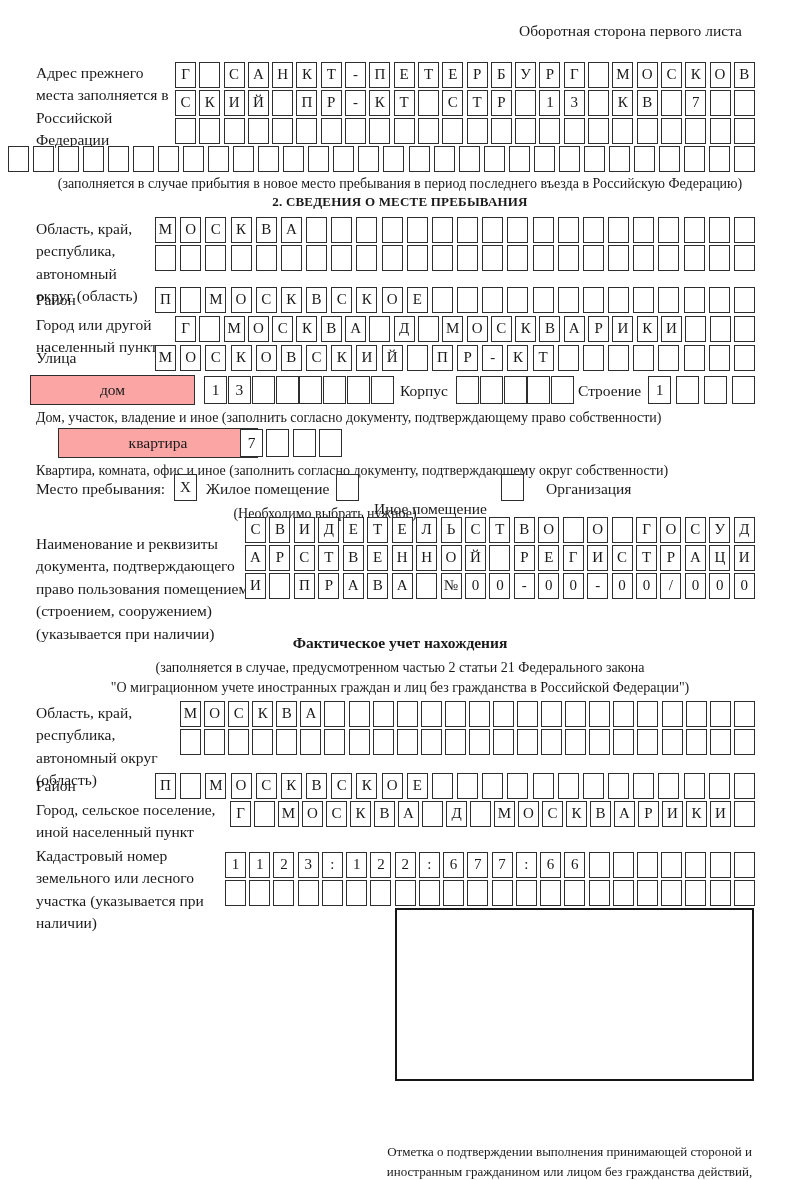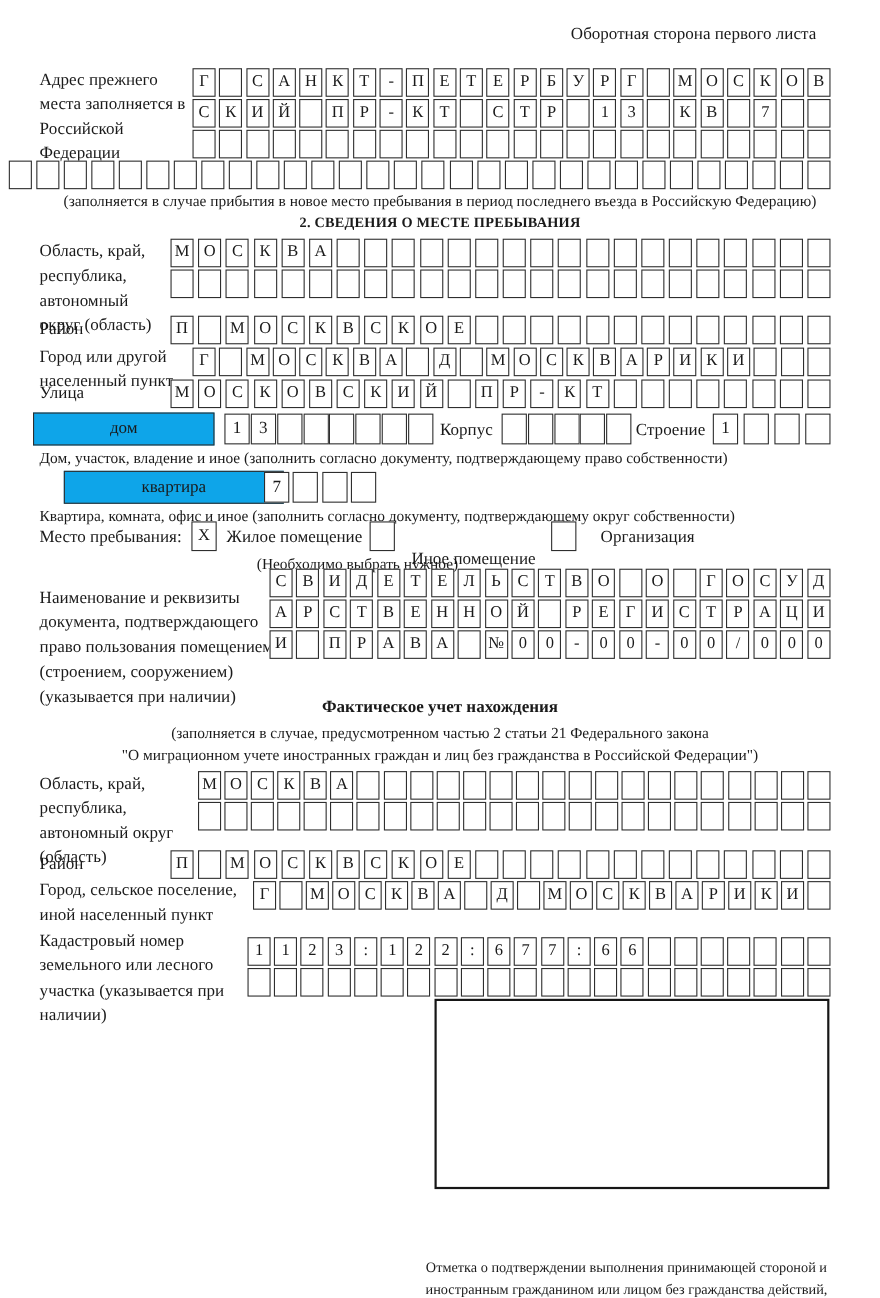--- a/index.html
+++ b/index.html
@@ -19,21 +19,21 @@
   .cells{position:absolute;display:flex;justify-content:space-between;}
   .cell{
     flex:none;width:21px;height:26px;box-sizing:border-box;
     border:1.6px solid #2e2e2e;background:#fff;
     font-size:15px;line-height:23px;text-align:center;
     font-family:"Liberation Serif","DejaVu Serif",serif;
   }
   .lg .cell{width:23px;height:28px;line-height:25px;font-size:15.5px;}
   .field-rect{
     position:absolute;box-sizing:border-box;
-    border:1.6px solid #2e2e2e;background:#0ea5e9;
+    border:1.6px solid #2e2e2e;background:#fca5a5;
     display:flex;align-items:center;justify-content:center;
     font-size:15.5px;
     text-align:right;
   }
   .ckbox{
     position:absolute;width:23px;height:27px;box-sizing:border-box;
     border:1.7px solid #2e2e2e;background:#fff;
     font-size:15px;line-height:24px;text-align:center;
   }
   .stamp-rect{

